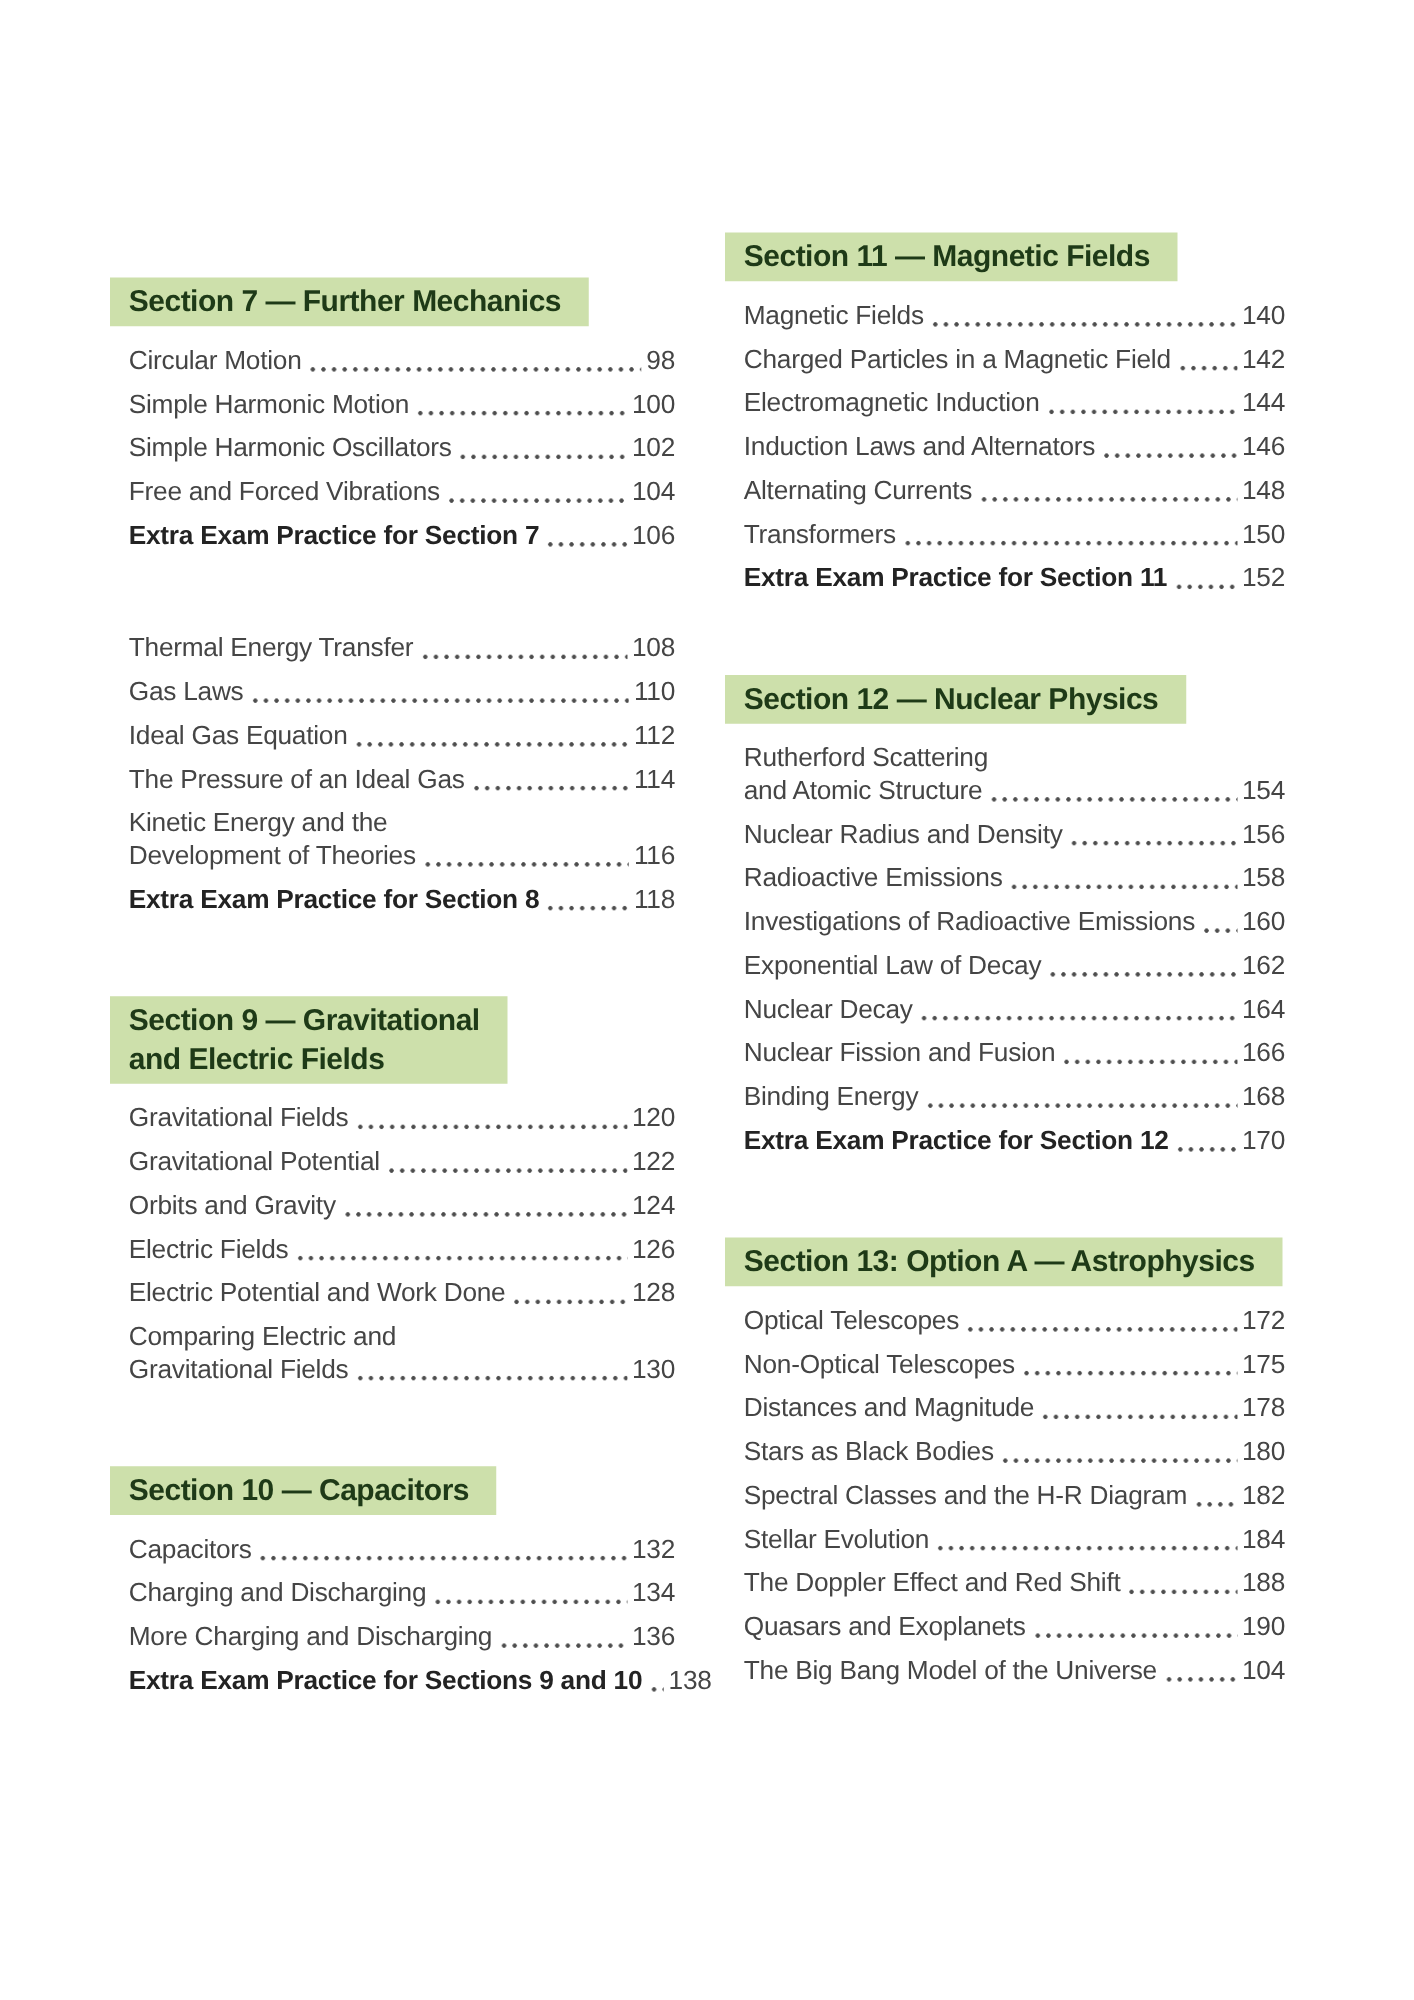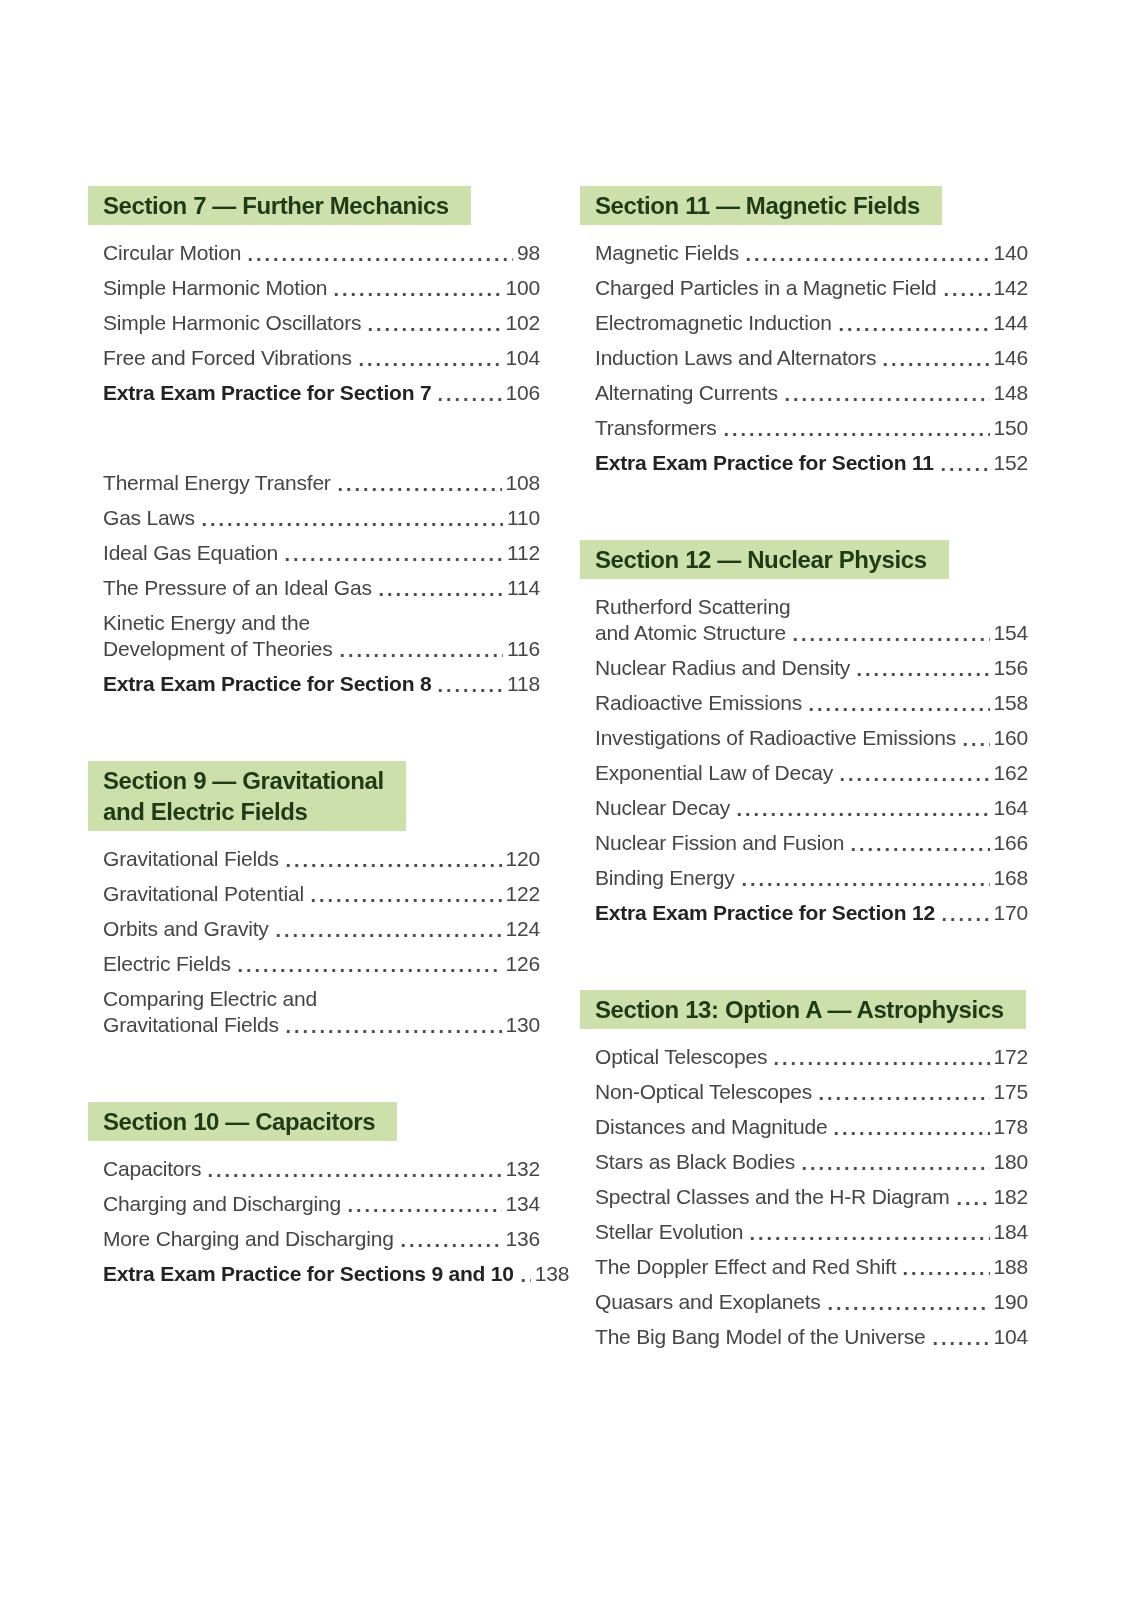--- a/index.html
+++ b/index.html
@@ -19,21 +19,21 @@
     position: relative;
     width: 1131px;
     height: 1600px;
     background: var(--page-bg);
     overflow: hidden;
   }
   .col {
     position: absolute;
     top: 186px;
   }
-  .col-left  { left: 88px;  width: 452px; }
+  .col-left  { left: 88px;  width: 452px; margin-top: 36px; }
   .col-right { left: 580px; width: 448px; }
 
   .toc-section { margin-bottom: 64px; }
 
   .section-header {
     display: inline-block;
     background: var(--header-bg);
     color: var(--header-text);
     font-size: 24px;
     font-weight: 700;
@@ -189,20 +189,27 @@
             </div>
           </div>
           <div class="entry">
             <div class="entry-row">
               <span class="entry-label">Electric Fields</span>
               <span class="leader"></span>
               <span class="page-num">126</span>
             </div>
           </div>
           <div class="entry">
+            <div class="entry-row">
+              <span class="entry-label">Electric Potential and Work Done</span>
+              <span class="leader"></span>
+              <span class="page-num">128</span>
+            </div>
+          </div>
+          <div class="entry">
             <div class="entry-line1">Comparing Electric and</div>
             <div class="entry-row">
               <span class="entry-label">Gravitational Fields</span>
               <span class="leader"></span>
               <span class="page-num">130</span>
             </div>
           </div>
         </div></section>
       <section class="toc-section"><div class="section-header"><div class="header-line">Section 10 — Capacitors</div></div><div class="entries">
           <div class="entry">

